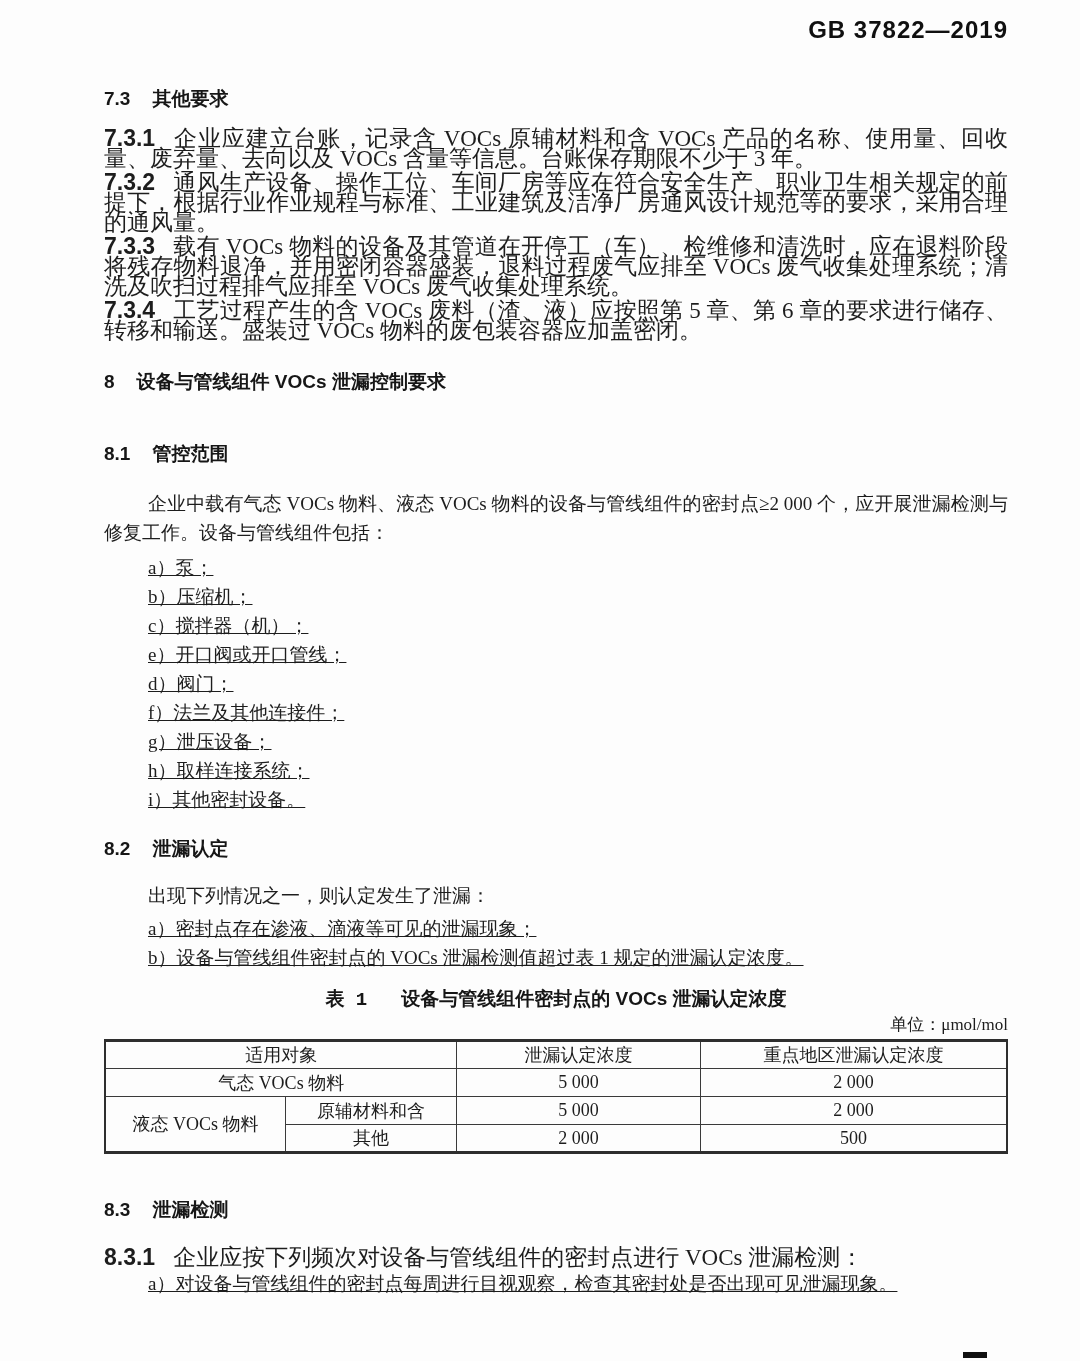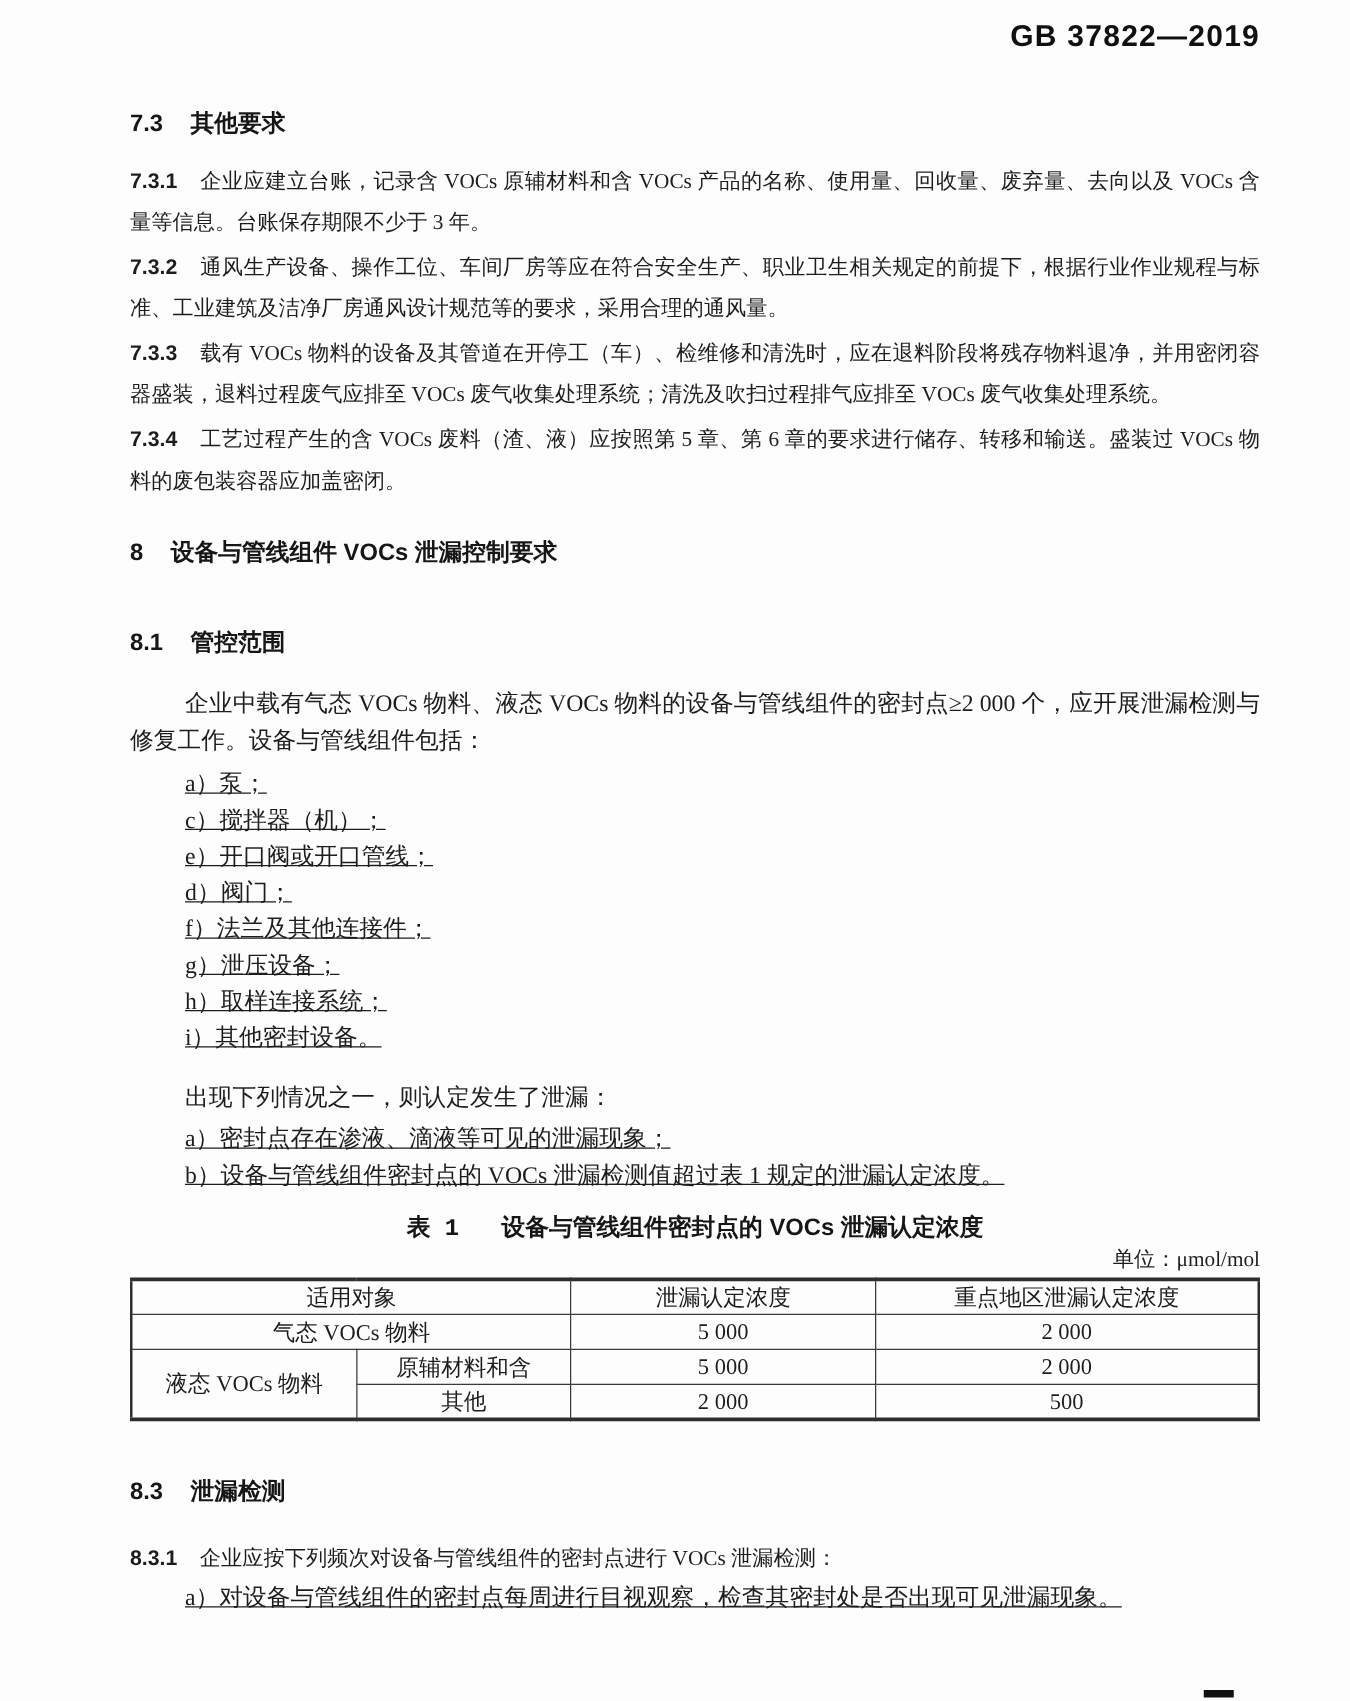--- a/index.html
+++ b/index.html
@@ -27,22 +27,22 @@
 
   .sec-h {
     font-family: "Liberation Sans", "DejaVu Sans", sans-serif;
     font-weight: 700;
     font-size: 19px;
     color: #161616;
   }
   .sec-h .num { margin-right: 22px; }
 
   .clause {
-    font-size: 17px;
-    line-height: 33px;
+    font-size: 23px;
+    line-height: 20px;
     text-align: justify;
   }
   .clause .cnum {
     font-family: "Liberation Sans", "DejaVu Sans", sans-serif;
     font-weight: 700;
     margin-right: 18px;
   }
 
   .para {
     font-size: 19px;
@@ -143,29 +143,33 @@
     </div>
 
     <div class="sec-h h81">
       <span class="num">8.1</span><span>管控范围</span>
     </div>
 
     <p class="para p81">企业中载有气态 VOCs 物料、液态 VOCs 物料的设备与管线组件的密封点≥2 000 个，应开展泄漏检测与修复工作。设备与管线组件包括：</p>
 
     <div class="list81">
       <p class="li">a）泵；</p>
+      <p class="li">b）压缩机；</p>
       <p class="li">c）搅拌器（机）；</p>
       <p class="li">e）开口阀或开口管线；</p>
       <p class="li">d）阀门；</p>
       <p class="li">f）法兰及其他连接件；</p>
       <p class="li">g）泄压设备；</p>
       <p class="li">h）取样连接系统；</p>
       <p class="li">i）其他密封设备。</p>
     </div>
 
+    <div class="sec-h h82">
+      <span class="num">8.2</span><span>泄漏认定</span>
+    </div>
 
     <p class="para p82">出现下列情况之一，则认定发生了泄漏：</p>
     <p class="li l82a">a）密封点存在渗液、滴液等可见的泄漏现象；</p>
     <p class="li">b）设备与管线组件密封点的 VOCs 泄漏检测值超过表 1 规定的泄漏认定浓度。</p>
 
     <div class="tbl-title">
       <span class="tnum">表 1</span><span>设备与管线组件密封点的 VOCs 泄漏认定浓度</span>
     </div>
     <div class="unit">单位：μmol/mol</div>
 

